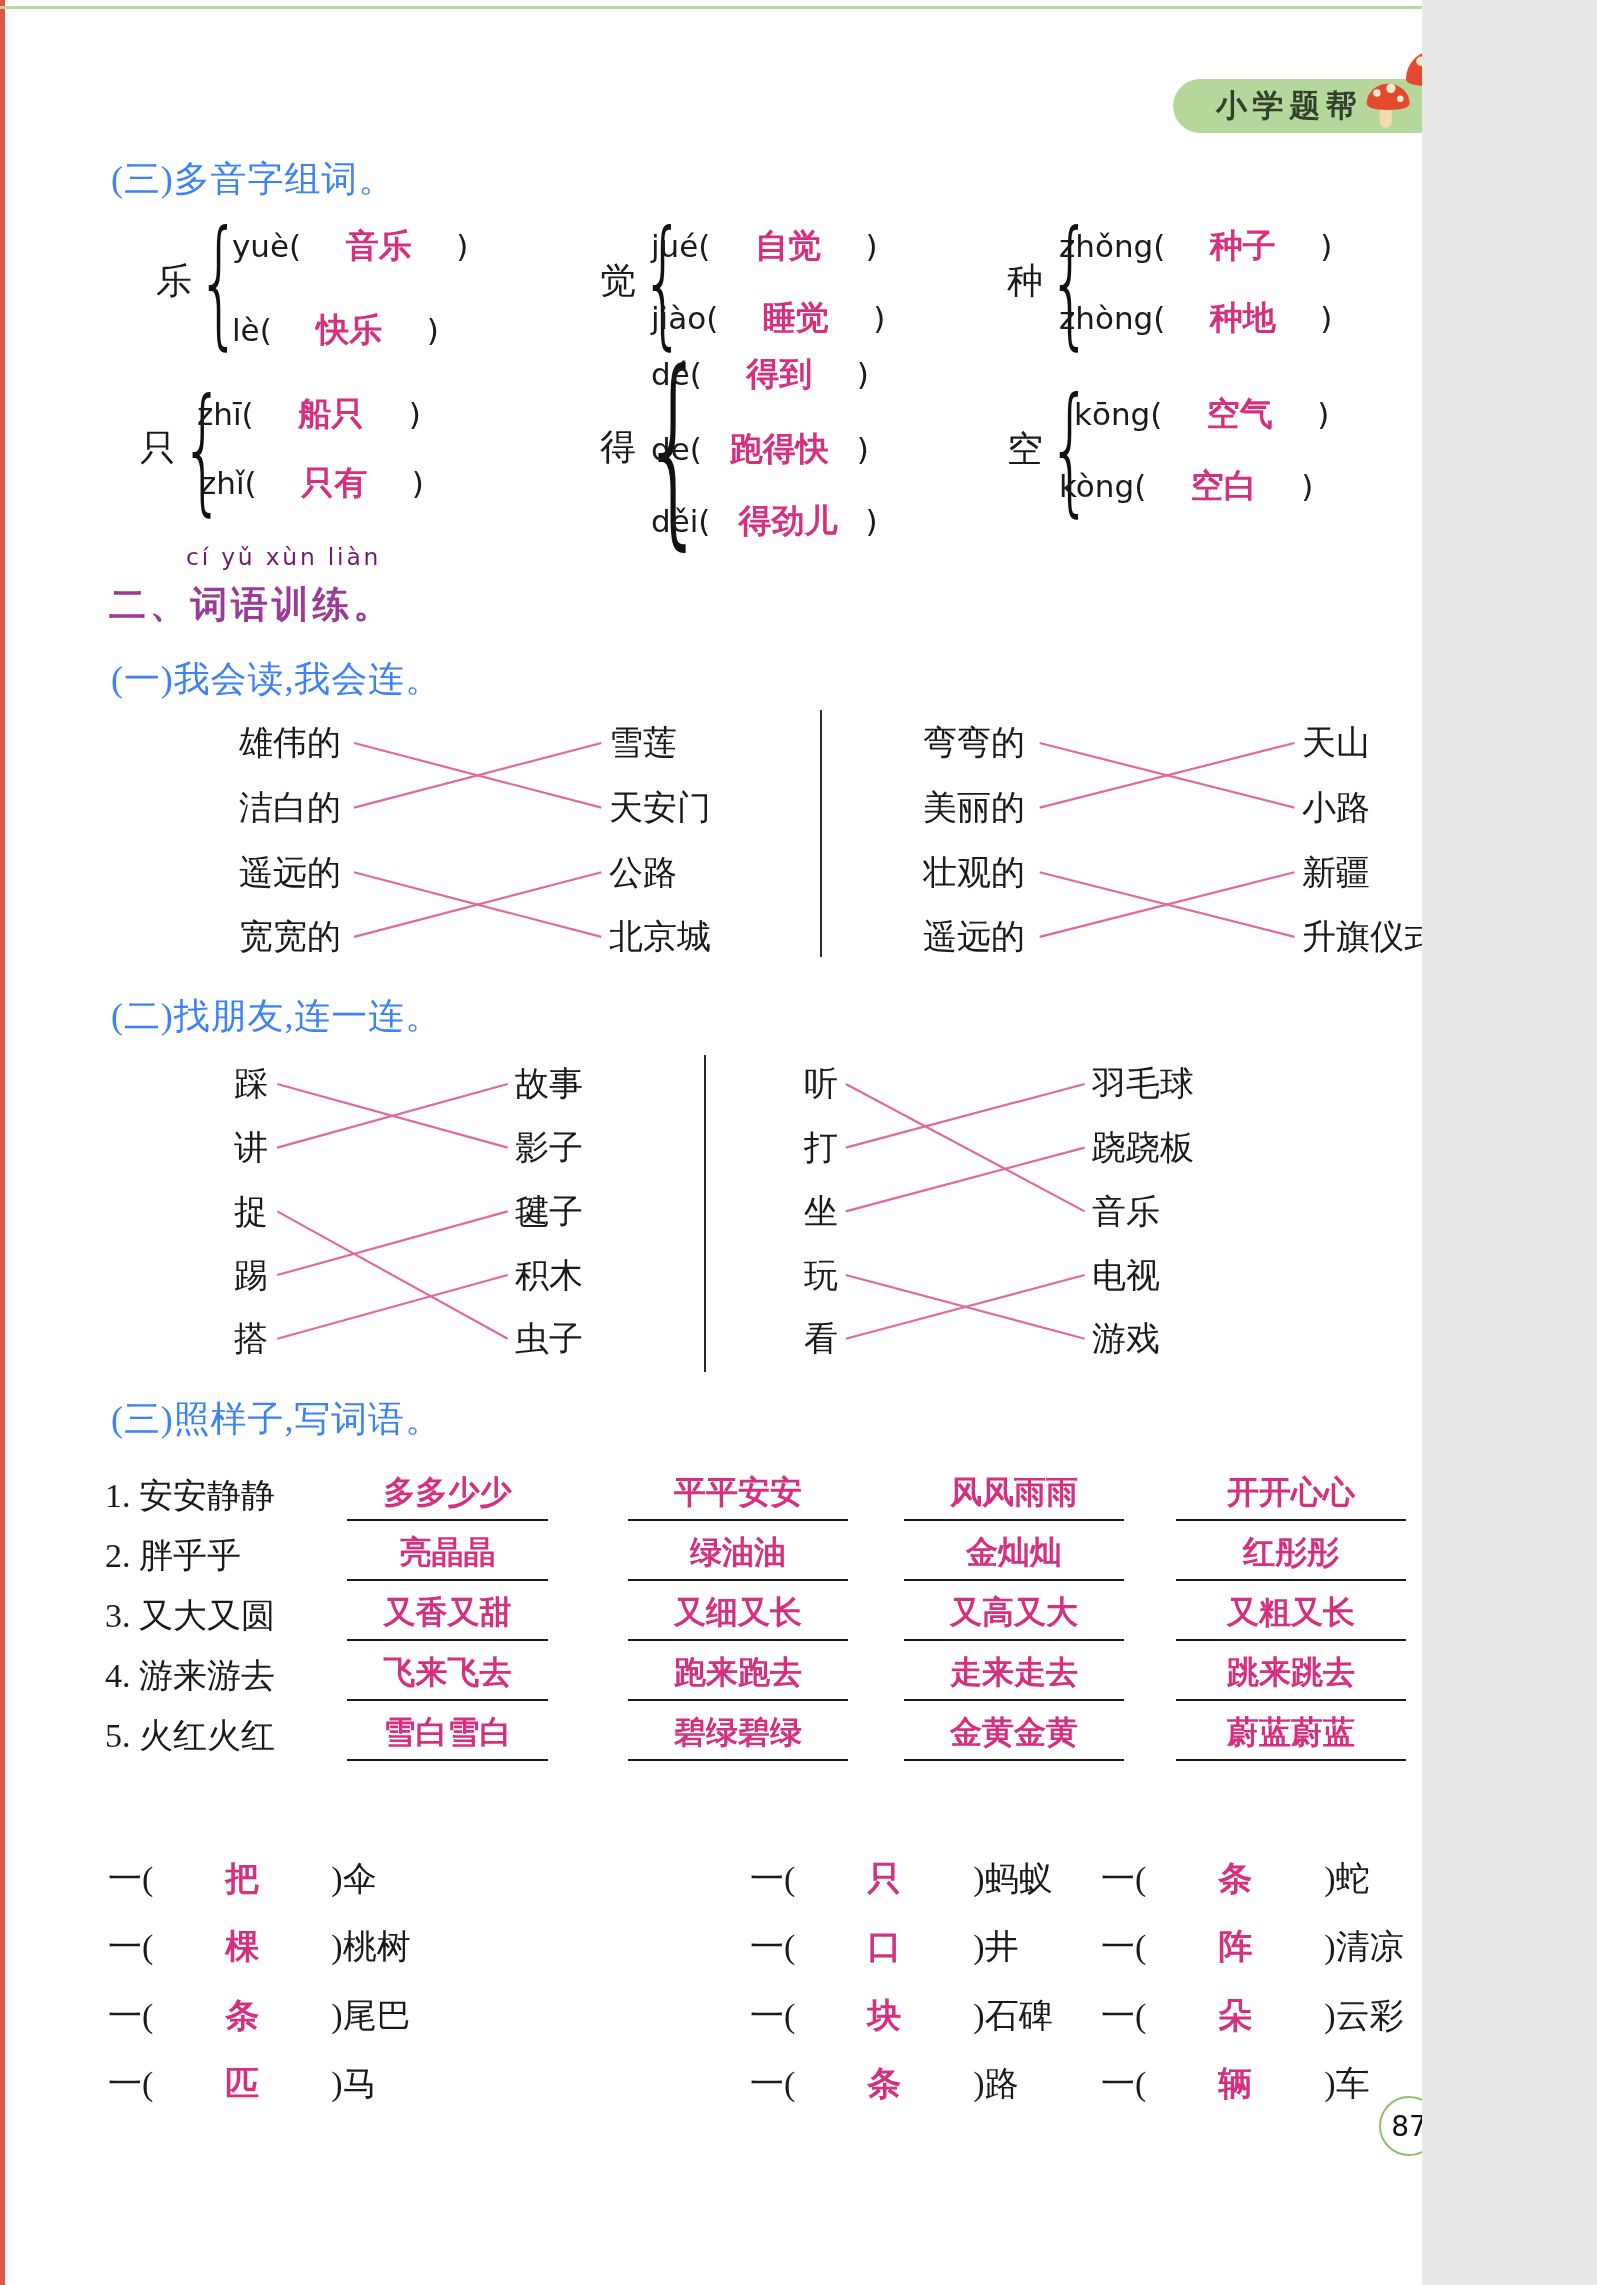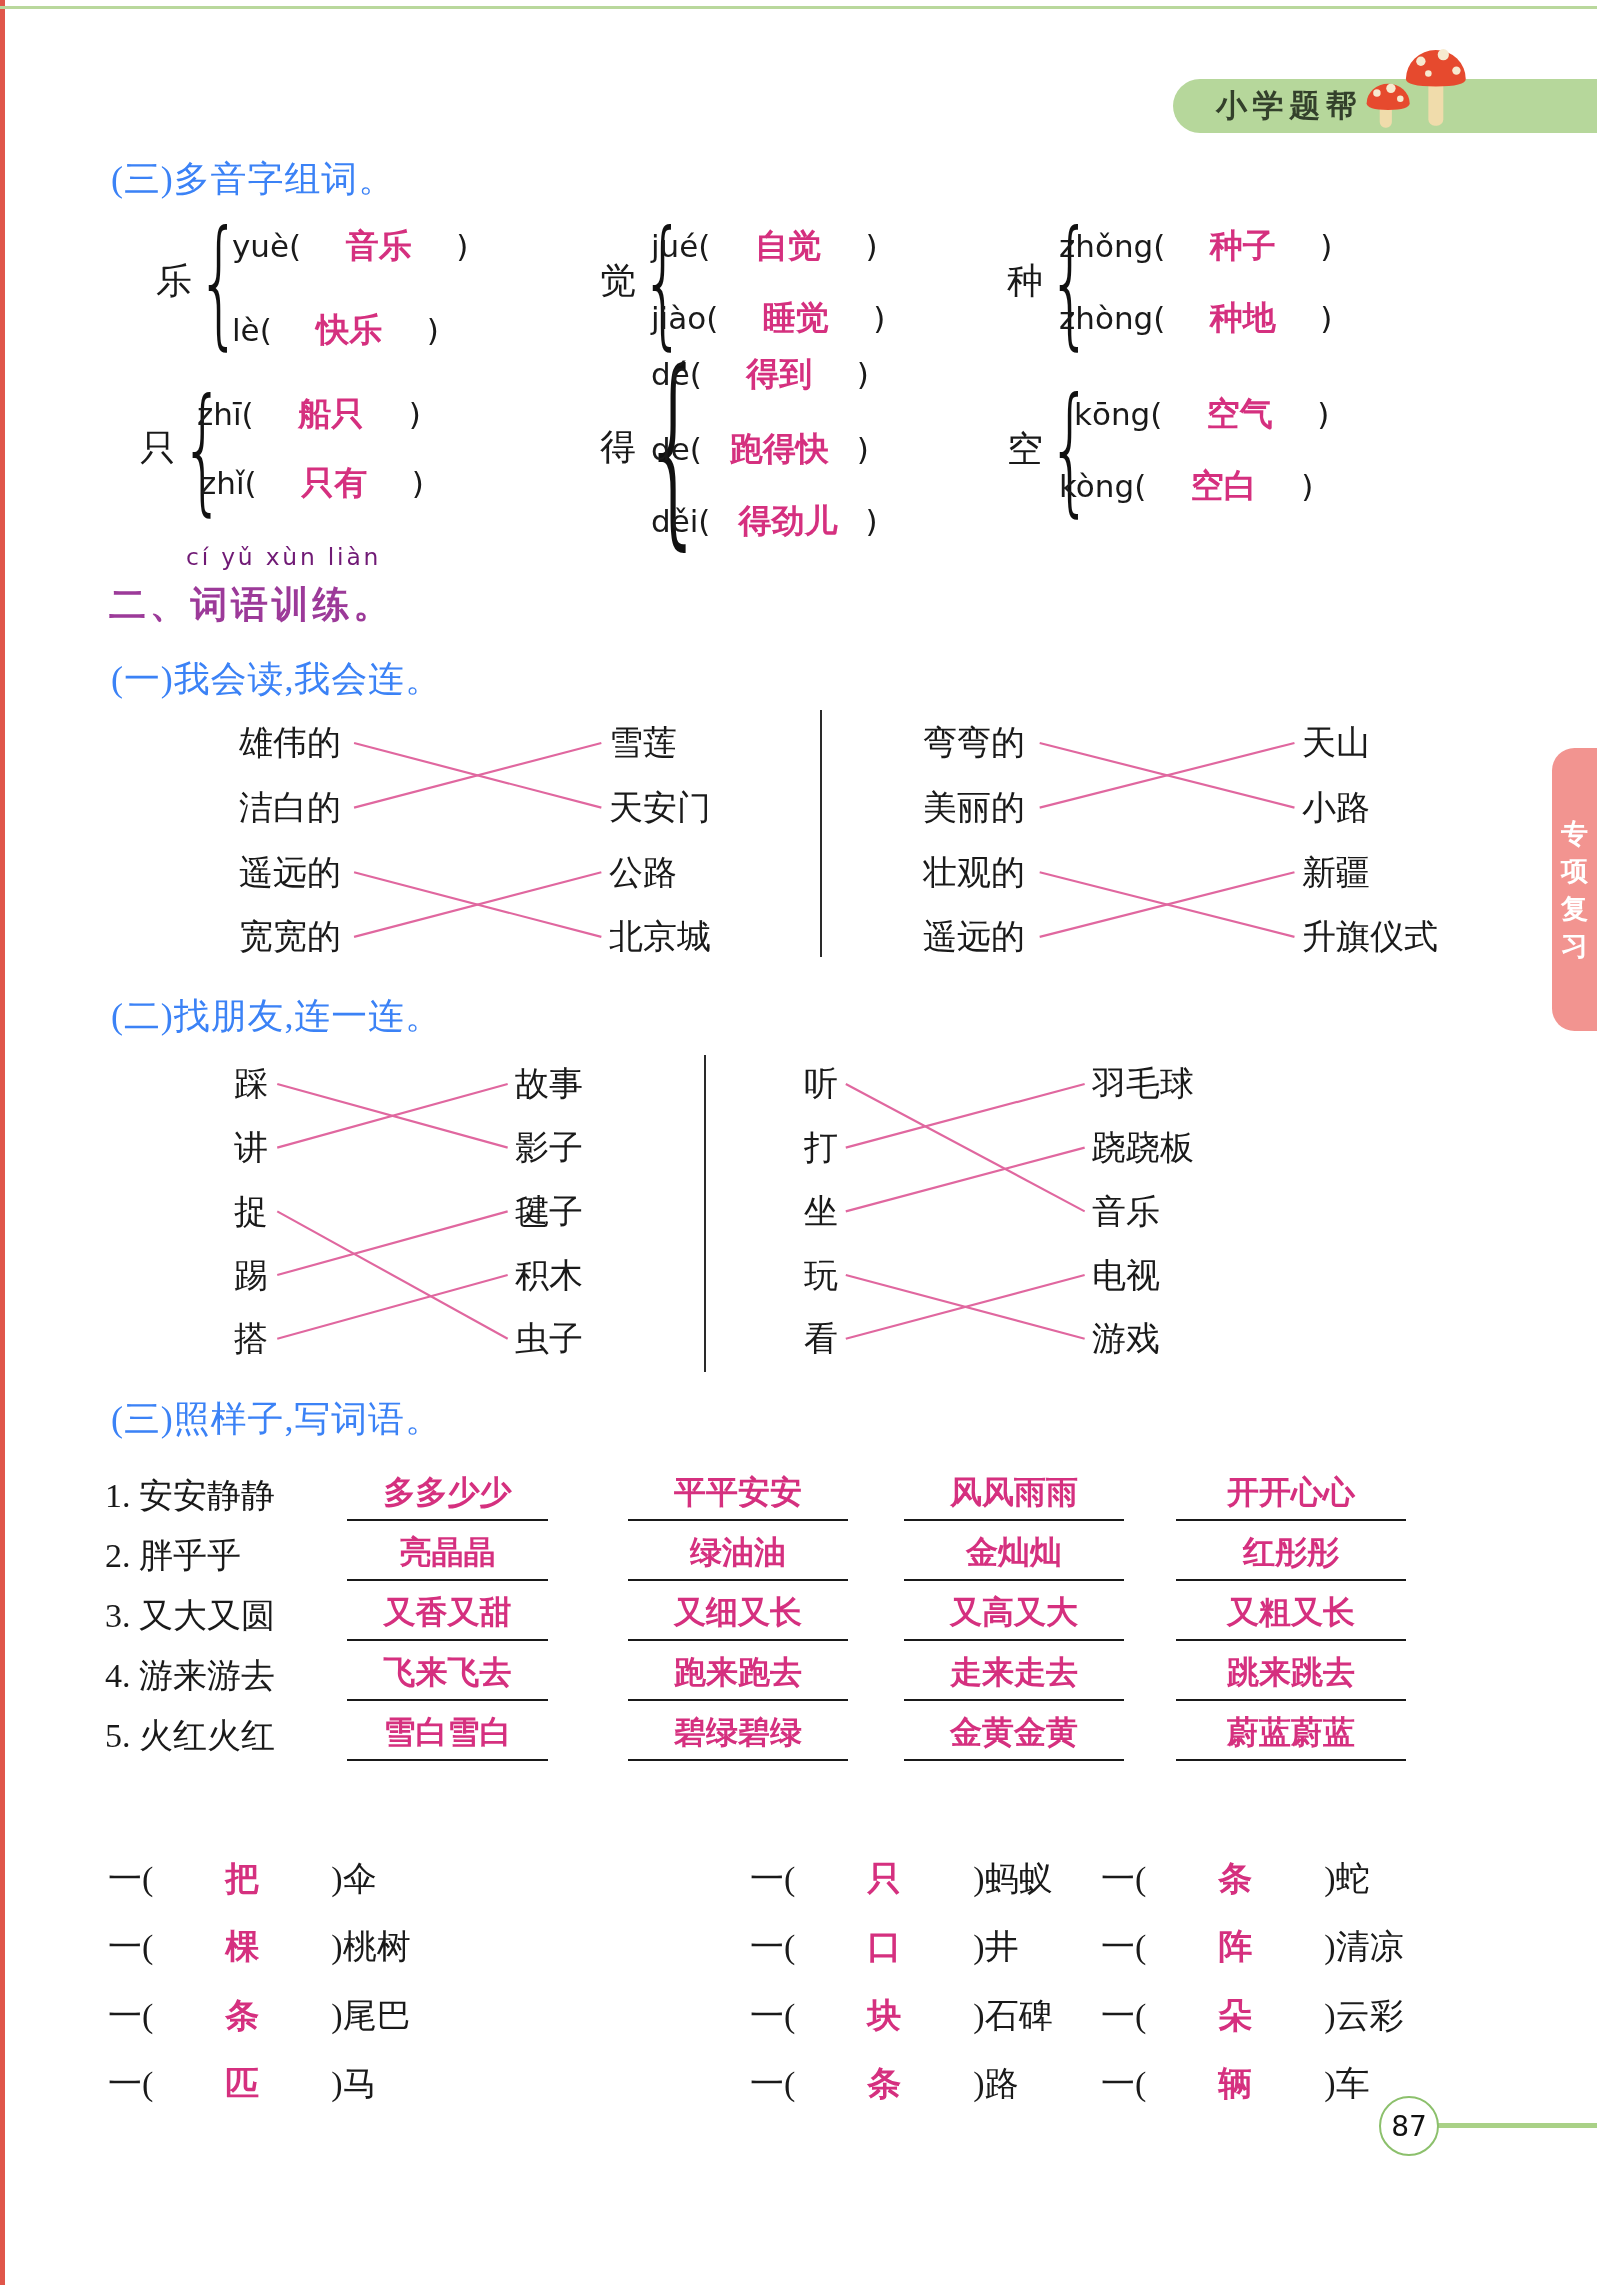--- a/index.html
+++ b/index.html
@@ -1,16 +1,16 @@
 <!DOCTYPE html>
 <html style="font-size:15px"><head>
 <meta charset="utf-8">
 <style>
   html,body{margin:0;padding:0;background:#e8e8e8;}
-  .page{position:relative;width:1597px;height:2285px;background:#ffffff;overflow:hidden;
+  .page{position:relative;width:1422px;height:2285px;background:#ffffff;overflow:hidden;
         font-family:"Liberation Serif","DejaVu Serif",serif;color:#1a1a1a;}
   .abs{position:absolute;}
   
   #left-strip{left:0;top:0;width:4.7px;height:2285px;background:#e0564a;}
   #top-line{left:0;top:5.6px;width:1597px;height:3.7px;background:#b9d89c;}
   
   #badge{left:1173px;top:79px;width:424px;height:54px;background:#b6d79b;
          border-radius:27px 0 0 27px;display:flex;align-items:center;}
   #badge-label{margin-left:43px;font-size:31px;letter-spacing:5.6px;color:#33402b;
                font-family:"DejaVu Sans",sans-serif;font-weight:bold;}

